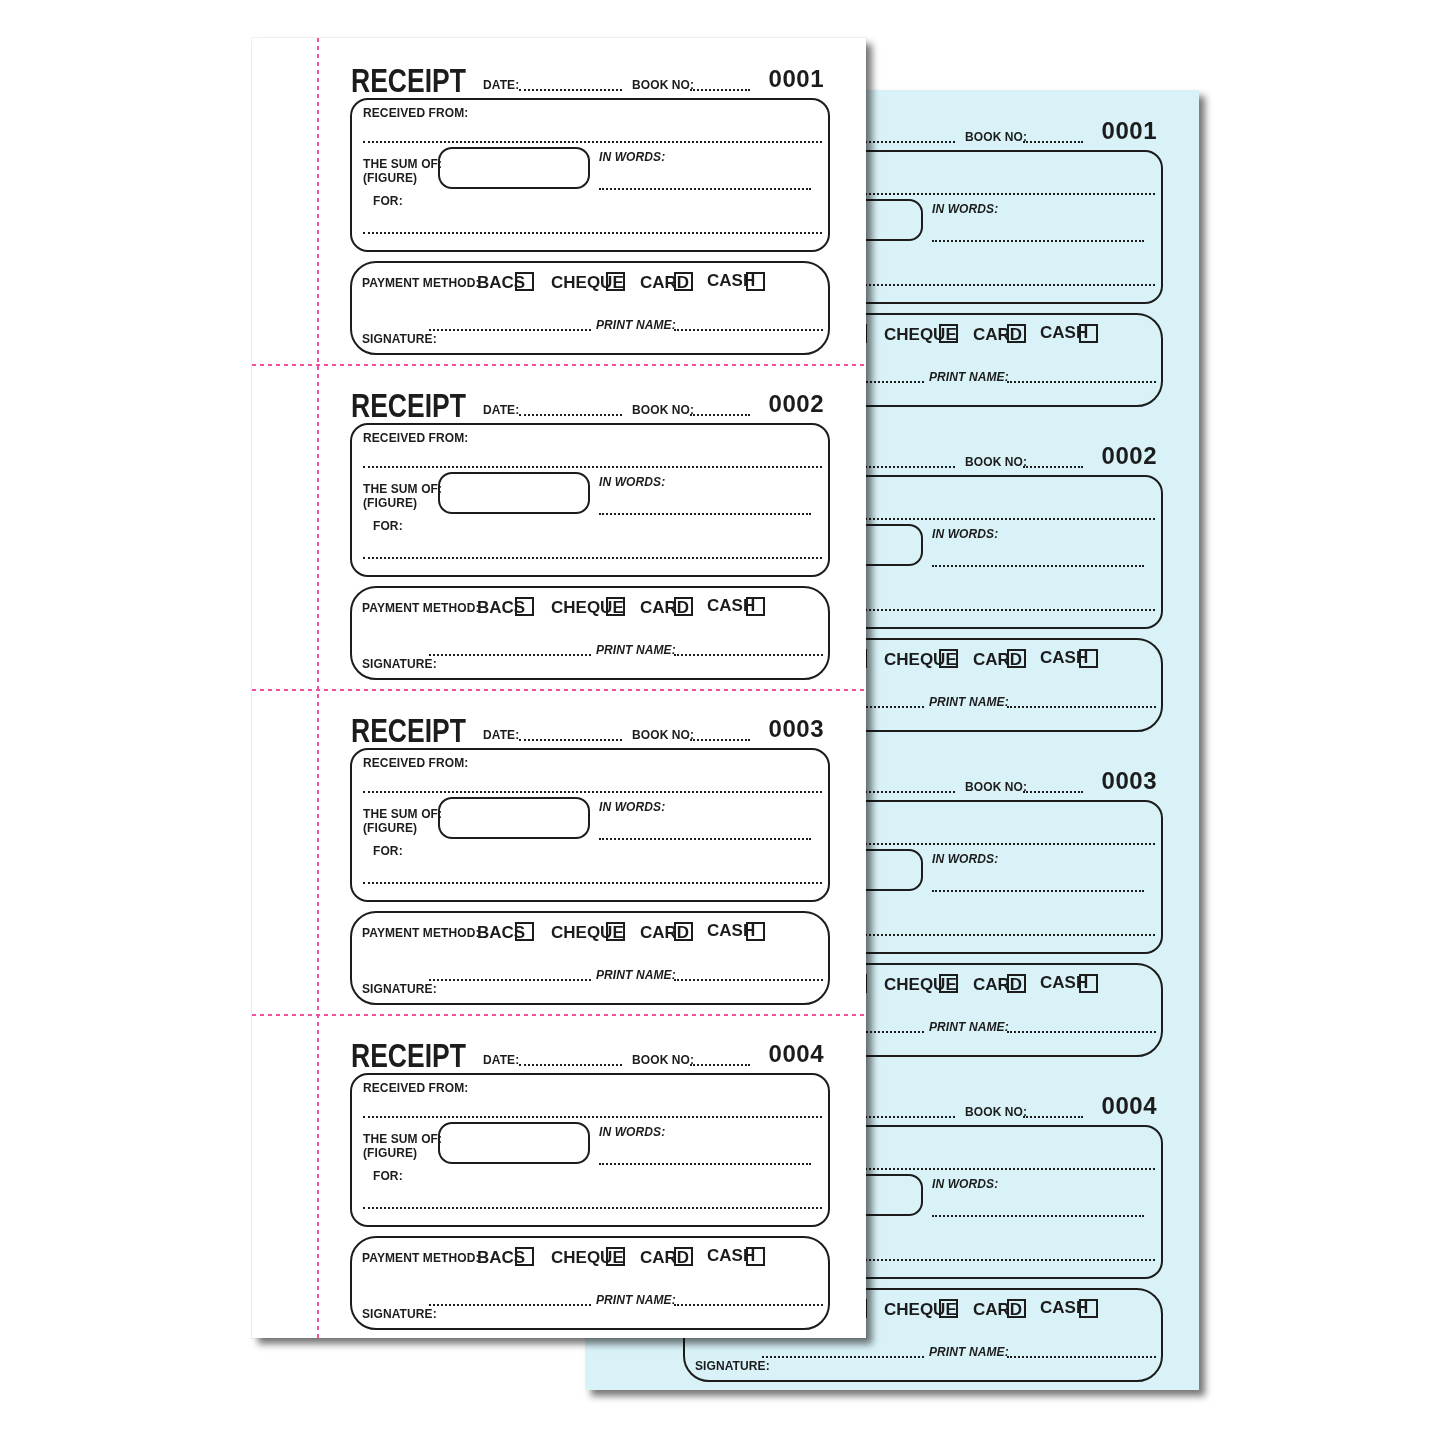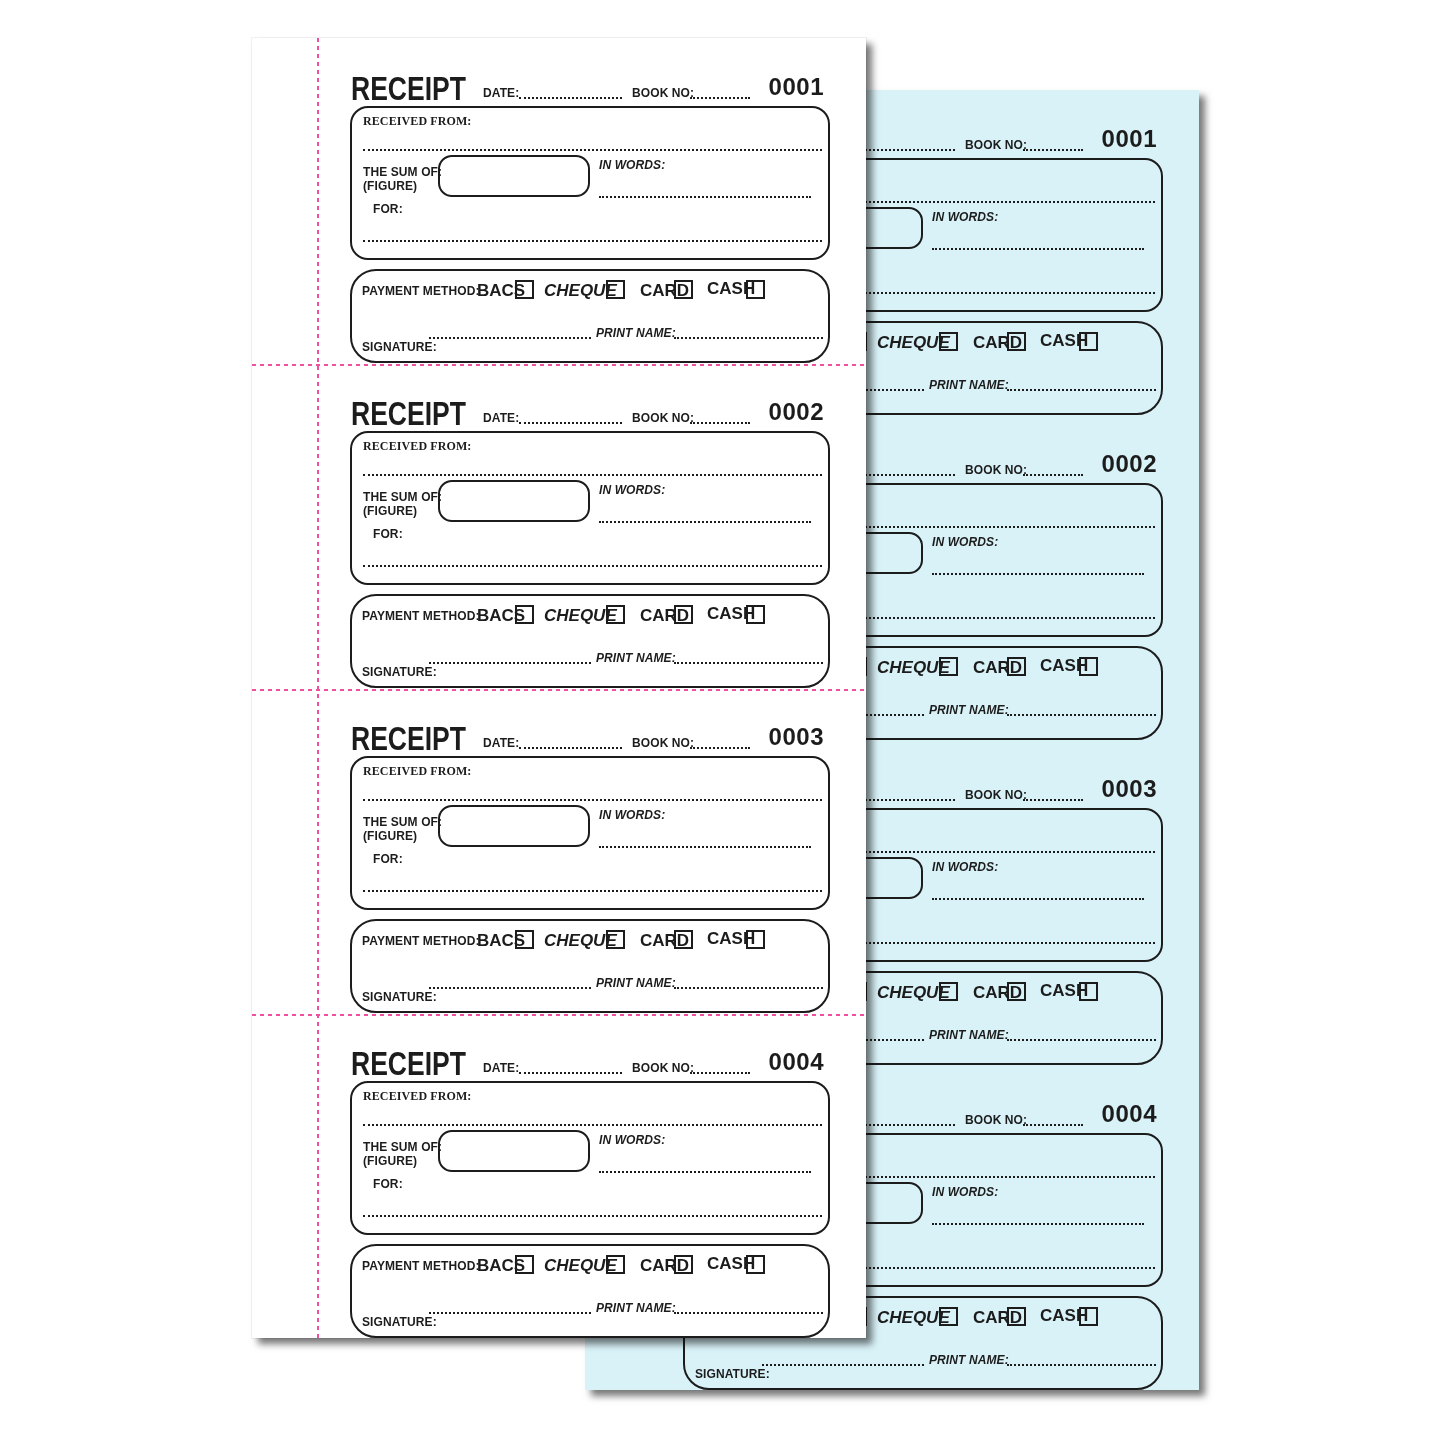--- a/index.html
+++ b/index.html
@@ -21,21 +21,21 @@
   }
 
   
   .perf { position:absolute; }
   .perf-v { left:65px; top:0; width:2px; height:1300px;
     background:repeating-linear-gradient(to bottom,#ee4f9e 0 4px,transparent 4px 8px); }
   .perf-h { left:0; width:614px; height:2px;
     background:repeating-linear-gradient(to right,#ee4f9e 0 4px,transparent 4px 8px); }
 
   
-  .receipt { position:absolute; left:0; width:614px; height:325px;margin-top:8px; }
+  .receipt { position:absolute; left:0; width:614px; height:325px; }
 
   .r-title {
     position:absolute; left:99px; top:-1px; font-size:34px; font-weight:bold;
     line-height:1; white-space:nowrap; transform:scaleX(0.78); transform-origin:left top;
   }
   .lbl { position:absolute; font-size:12px; font-weight:bold; line-height:1.1;
          letter-spacing:0.1px; white-space:nowrap; }
   .dot { position:absolute; border-bottom:2px dotted #1c1c1c; }
 
   .r-date-label { left:231px; top:15px; }
@@ -44,21 +44,21 @@
   .r-book-line  { left:438px; top:5px; width:60px; height:20px; }
   .r-number {
     position:absolute; left:494px; top:3px; width:78px; text-align:right;
     font-size:24px; font-weight:bold; line-height:1; letter-spacing:0.5px;
   }
 
   .main-box {
     position:absolute; left:98px; top:34px; width:480px; height:154px;
     border:2.5px solid #1c1c1c; border-radius:18px; box-sizing:border-box;
   }
-  .mb-rf    { left:11px;  top:7px;font-family:Liberation Serif, serif;  }
+  .mb-rf    { left:11px;  top:7px;  }
   .mb-line1 { left:11px;  top:1px;  width:459px; height:40px; }
   .mb-sum   { left:11px;  top:58px; }
   .mb-fig   { left:11px;  top:72px; }
   .sum-box  {
     position:absolute; left:86px; top:47px; width:152px; height:42px;
     border:2.5px solid #1c1c1c; border-radius:14px; box-sizing:border-box;
   }
   .mb-words { left:247px; top:51px;font-style:italic; }
   .mb-line2 { left:247px; top:52px; width:212px; height:36px; }
   .mb-for   { left:21px;  top:95px; }
@@ -66,21 +66,21 @@
 
   .pay-box {
     position:absolute; left:98px; top:197px; width:480px; height:94px;
     border:2.5px solid #1c1c1c; border-radius:26px; box-sizing:border-box;
   }
   .pb-label { left:10px; top:14px; }
   .pm-name { position:absolute; font-size:17px; font-weight:bold; line-height:1; white-space:nowrap; }
   .cb { position:absolute; top:9px; width:19px; height:19px;
         border:2px solid #1c1c1c; box-sizing:border-box; background:transparent; }
   .pm0 { left:125px; top:11px; } .cb0 { left:163px; }
-  .pm1 { left:192px; top:11px;font-style:italic; } .cb1 { left:254px; }
+  .pm1 { left:199px; top:11px; } .cb1 { left:254px; }
   .pm2 { left:288px; top:11px; } .cb2 { left:322px; }
   .pm3 { left:355px; top:9px; } .cb3 { left:394px; }
   .pb-sig       { left:10px;  top:70px; }
   .pb-sigline   { left:77px;  top:46px; width:162px; height:20px; }
   .pb-print     { left:244px; top:56px;font-style:italic; }
   .pb-printline { left:322px; top:46px; width:149px; height:20px; }
 </style>
 </head>
 <body>
 

